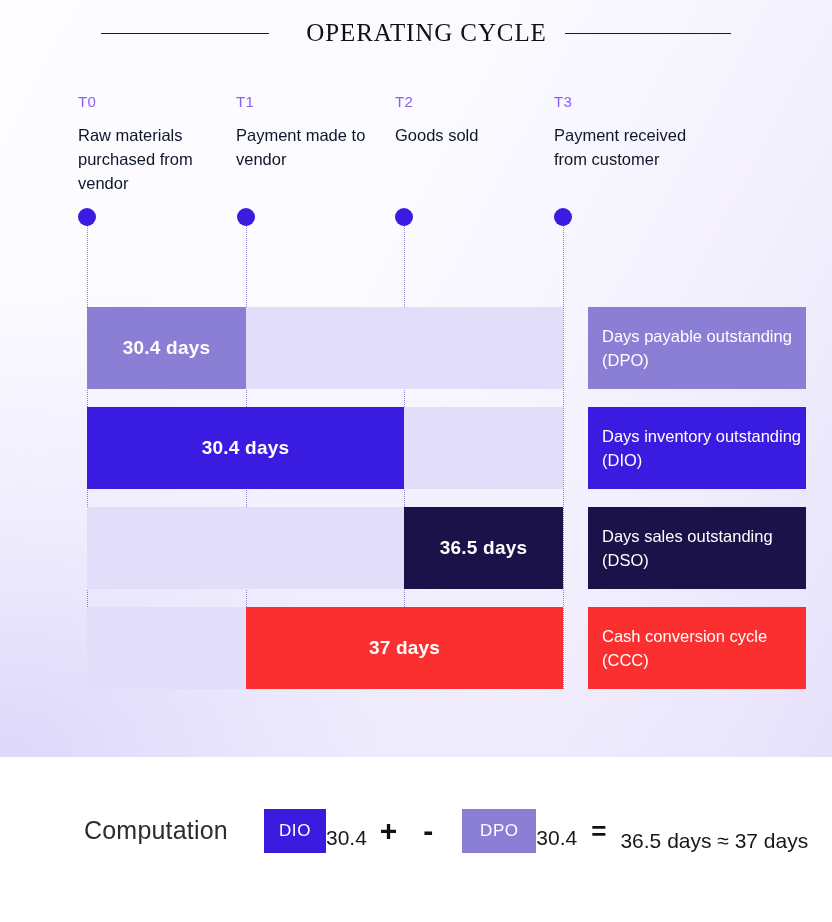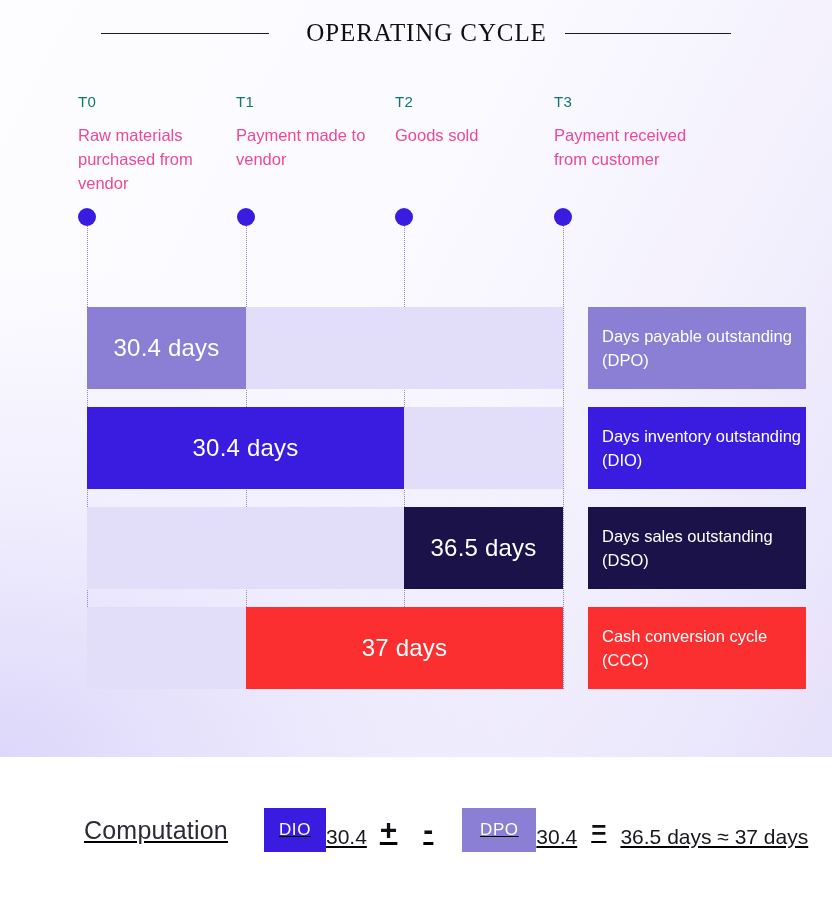--- a/index.html
+++ b/index.html
@@ -31,25 +31,25 @@
   .rule-right{width:166px;margin-left:18px;}
   .title-text{
     font-size:25px;letter-spacing:0.9px;color:#101014;
     font-weight:400;white-space:nowrap;
     font-family:Liberation Serif, serif;
   }
 
   
   .tl-col{position:absolute;top:93px;width:150px;}
   .tl-code{
-    font-size:15px;color:#0f766e;letter-spacing:0.3px;
+    font-size:15px;color:#8b5cf6;letter-spacing:0.3px;
     line-height:18px;margin:0 0 12px 0;font-weight:400;
   }
   .tl-desc{
-    font-size:16.5px;color:#ec4899;line-height:24px;font-weight:400;
+    font-size:16.5px;color:#0f172a;line-height:24px;font-weight:400;
   }
   .tl-dot{
     position:absolute;width:18px;height:18px;border-radius:50%;
     background:#3a1ce0;top:208px;
   }
   .tl-line{
     position:absolute;top:226px;width:0;height:463px;
     border-left:1.6px dotted #8e84c9;
   }
 
@@ -57,21 +57,21 @@
   .row{position:absolute;left:87px;height:82px;}
   .track{
     position:absolute;top:0;left:0;height:82px;width:476px;
     background:#e2ddf8;
   }
   .bar{
     position:absolute;top:0;height:82px;
     display:flex;align-items:center;justify-content:center;
   }
   .bar-label{
-    color:#ffffff;font-size:24px;font-weight:400;letter-spacing:0.2px;
+    color:#ffffff;font-size:19px;font-weight:700;letter-spacing:0.2px;
     white-space:nowrap;
     text-align:right;
   }
 
   
   .legend{
     position:absolute;left:588px;width:218px;height:82px;
     display:flex;align-items:center;
     padding:0 0 0 14px;box-sizing:border-box;
   }
@@ -79,21 +79,21 @@
     color:#ffffff;font-size:16.5px;line-height:24px;font-weight:400;
   }
 
   
   .comp{
     position:absolute;left:0;top:757px;width:832px;height:165px;
     background:#ffffff;
   }
   .comp-inner{
     position:absolute;left:84px;top:50px;
-    display:flex;align-items:center;text-decoration:underline;
+    display:flex;align-items:flex-end;
   }
   .comp-title{
     font-size:25px;color:#2b2b33;font-weight:400;letter-spacing:0.2px;
     line-height:46px;margin-right:36px;white-space:nowrap;
   }
   .term{display:flex;flex-direction:row;align-items:center;}
   .chip{
     height:44px;display:flex;align-items:center;justify-content:center;
     color:#fff;font-size:17px;font-weight:400;letter-spacing:0.6px;
     box-sizing:border-box;

